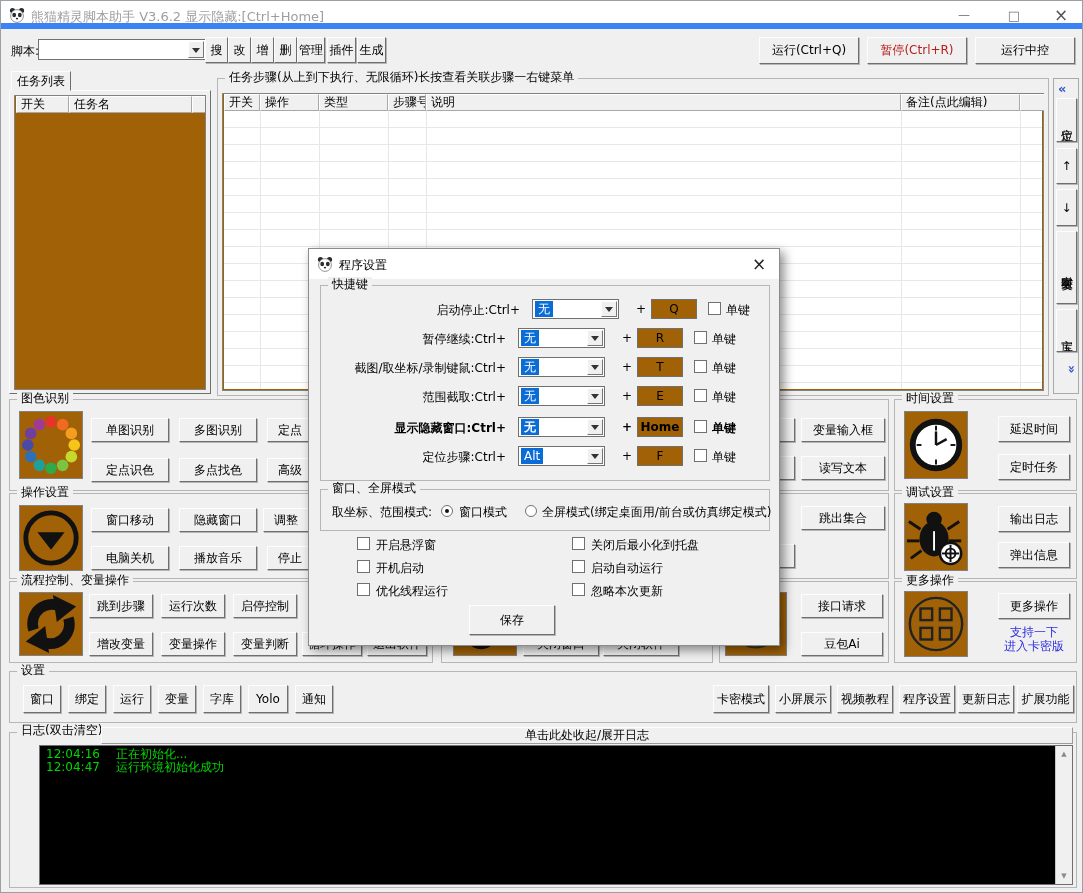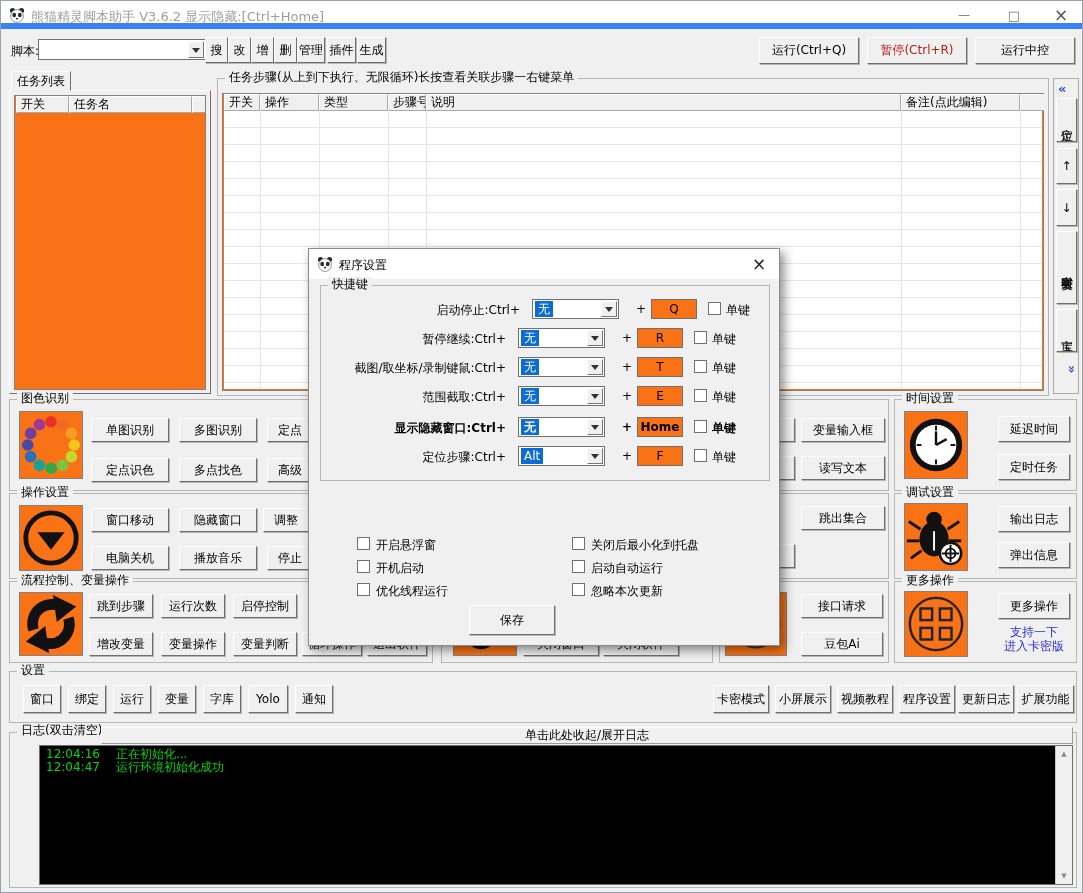--- a/index.html
+++ b/index.html
@@ -6,21 +6,21 @@
   html,body { background:#d6d6d6; }
   body { font-family:"DejaVu Sans","Liberation Sans",sans-serif; font-size:12px; color:#000; }
   .window { position:relative; width:1083px; height:893px; background:#f0f0f0; border:1px solid #9aa0a6; overflow:hidden; }
   .abs { position:absolute; }
   .lbl { position:absolute; white-space:nowrap; }
   .btn { position:absolute; display:flex; align-items:center; justify-content:center;
          background:#f0f0f0; border:1px solid; border-color:#fdfdfd #6f6f6f #6f6f6f #fdfdfd;
          box-shadow:1px 1px 0 #b5b5b5; font-size:12px; white-space:nowrap; overflow:hidden; cursor:default; }
   .btn.dis { color:#b91c1c; }
   .btn.cut { justify-content:flex-start; padding-left:10px; }
-  .sunken { position:absolute; background:#f97316; border:1px solid #828282; }
+  .sunken { position:absolute; background:#a16207; border:1px solid #828282; }
   .groupbox { position:absolute; border:1px solid #b6b6b6; }
   .glabel { position:absolute; top:-9px; left:7px; background:#f0f0f0; padding:0 4px; font-size:12px; line-height:15px; white-space:nowrap; }
   .hdr { position:absolute; top:0; height:17px; background:#f0f0f0;
          border-right:1px solid #a8a8a8; border-bottom:1px solid #a8a8a8;
          border-top:1px solid #fff; border-left:1px solid #fff;
          display:flex; align-items:center; padding-left:4px; font-size:12px; white-space:nowrap; overflow:hidden; }
   .gridbody { position:absolute; left:1px; right:1px; top:17px; bottom:1px;
               background:repeating-linear-gradient(to bottom,#fff 0,#fff 16px,#e7e7e7 16px,#e7e7e7 17px); }
   .vline { position:absolute; top:17px; bottom:1px; width:1px; background:#e7e7e7; }
   .cb { position:absolute; width:13px; height:13px; background:#fff; border:1px solid #707070; }
@@ -381,20 +381,28 @@
       <div class="combo" style="left:198px;top:0;width:87px;height:20px;">
           <span class="sel">Alt</span>
           <span class="drop"></span>
         </div>
       <span class="lbl" style="left:300px;top:3px;width:14px;text-align:center;">+</span>
       <div class="sunken" style="left:317px;top:0;width:46px;height:20px;display:flex;align-items:center;justify-content:center;border-color:#707070;">F</div>
       <span class="cb" style="left:374px;top:3px;"></span>
       <span class="lbl" style="left:392px;top:3px;">单键</span>
     </div>
 
+    <div class="groupbox" style="left:11px;top:240px;width:450px;height:42px;">
+      <span class="glabel">窗口、全屏模式</span>
+      <span class="lbl" style="left:11px;top:14px;">取坐标、范围模式:</span>
+      <span class="radio on" style="left:120px;top:15px;"></span>
+      <span class="lbl" style="left:138px;top:14px;">窗口模式</span>
+      <span class="radio" style="left:204px;top:15px;"></span>
+      <span class="lbl" style="left:221px;top:14px;">全屏模式(绑定桌面用/前台或仿真绑定模式)</span>
+    </div>
 
     <span class="cb" style="left:48px;top:288px;"></span>
     <span class="lbl" style="left:67px;top:288px;">开启悬浮窗</span>
     <span class="cb" style="left:48px;top:311px;"></span>
     <span class="lbl" style="left:67px;top:311px;">开机启动</span>
     <span class="cb" style="left:48px;top:334px;"></span>
     <span class="lbl" style="left:67px;top:334px;">优化线程运行</span>
     <span class="cb" style="left:263px;top:288px;"></span>
     <span class="lbl" style="left:282px;top:288px;">关闭后最小化到托盘</span>
     <span class="cb" style="left:263px;top:311px;"></span>

